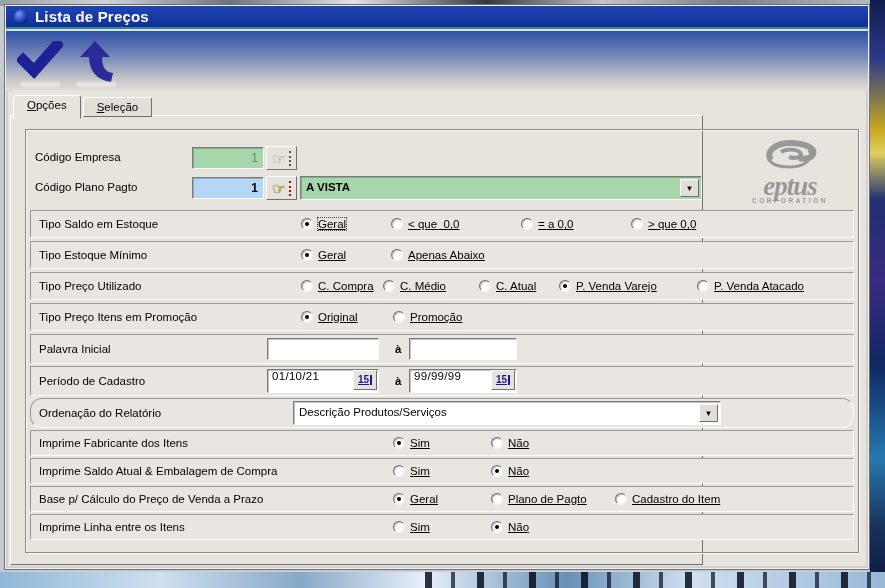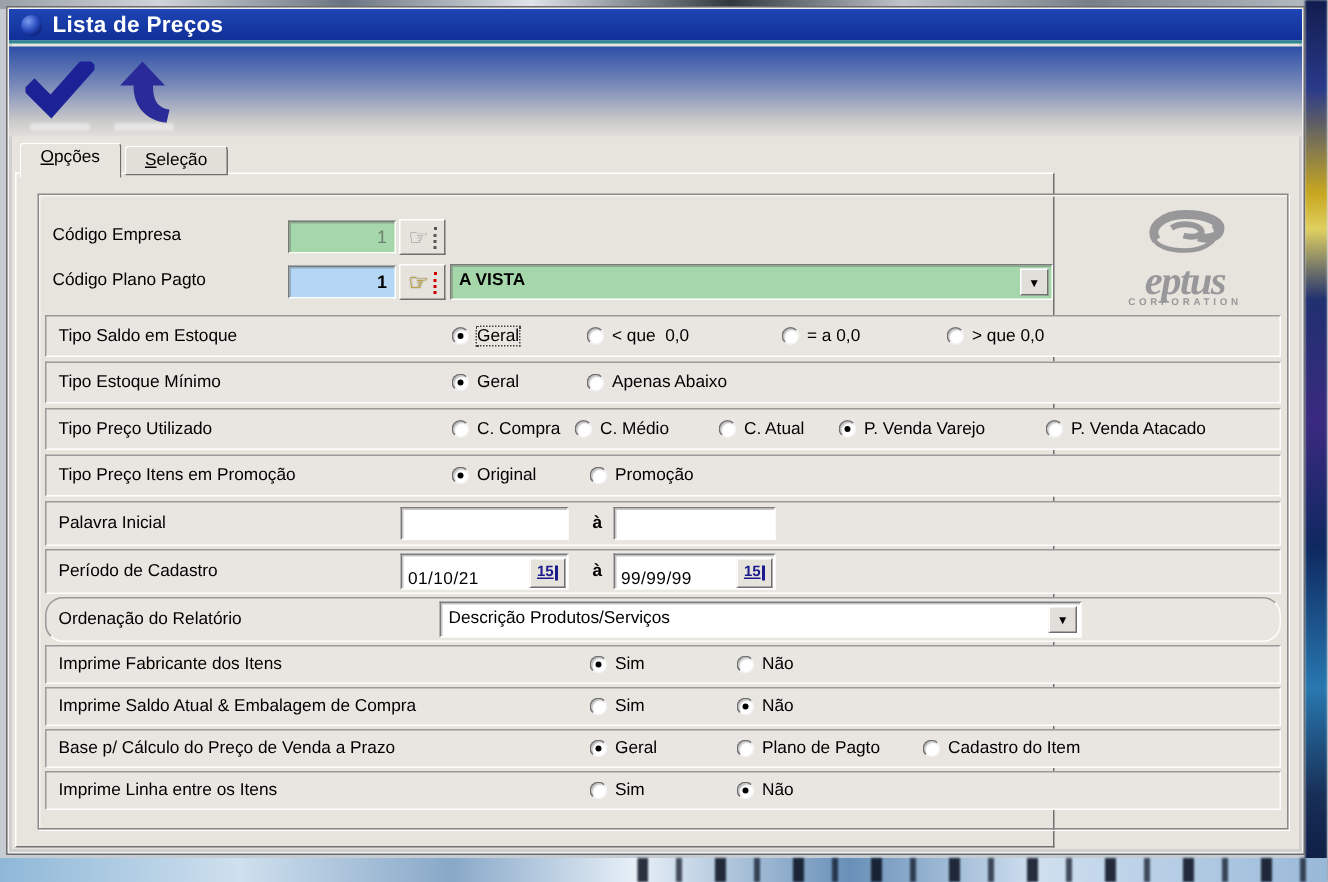--- a/index.html
+++ b/index.html
@@ -62,25 +62,25 @@
     font-family:"Liberation Serif",serif;}
   .logo .sub{font-size:6.5px;font-weight:bold;letter-spacing:2.5px;margin-top:-1px;}
   
   .rowpanel{position:absolute;left:4px;width:824px;background:#e9e6e1;
     border:1px solid;border-color:#9a9a9a #fdfdfd #fdfdfd #9a9a9a;}
   .rowlabel{position:absolute;left:8px;top:50%;transform:translateY(-50%);white-space:nowrap;}
   .opt{position:absolute;top:50%;transform:translateY(-50%);display:flex;align-items:center;gap:5px;cursor:pointer;}
   .rb{width:12px;height:12px;border-radius:50%;background:#fff;flex:0 0 auto;
     border:1px solid;border-color:#6f6f6f #f2f2f2 #f2f2f2 #6f6f6f;box-shadow:inset 1px 1px 1px rgba(0,0,0,.25);position:relative;}
   .rb.sel::after{content:"";position:absolute;left:3px;top:3px;width:4px;height:4px;border-radius:50%;background:#000;}
-  .rlabel{white-space:pre;}
+  .rlabel{white-space:pre;text-decoration:underline;}
   .rlabel.focus{outline:1px dotted #444;}
   .tinput{position:absolute;height:22px;background:#fff;font:11.5px "Liberation Sans",sans-serif;padding:0 3px;
     border:1px solid;border-color:#7a7a7a #ffffff #ffffff #7a7a7a;box-shadow:inset 1px 1px 0 rgba(90,90,90,.35);}
-  .datewrap{position:absolute;height:24px;background:#fff;display:flex;align-items:flex-end;}
+  .datewrap{position:absolute;height:24px;background:#fff;display:flex;align-items:flex-start;}
   .datewrap .dval{flex:1;padding:0 2px 0 4px;letter-spacing:.3px;}
   .calbtn{width:24px;height:20px;margin-right:1px;background:#e6e3dd;border:1px solid;
     border-color:#ffffff #6f6f6f #6f6f6f #ffffff;display:flex;align-items:center;justify-content:center;cursor:pointer;}
   .calbtn span{font-size:10px;font-weight:bold;color:#1a1a8c;text-decoration:underline;border-right:2px solid #1a1a8c;padding-right:1px;line-height:1;}
   .sep{position:absolute;top:50%;transform:translateY(-50%);font-weight:bold;}
 </style>
 </head>
 <body>
 
 <div class="screen">

